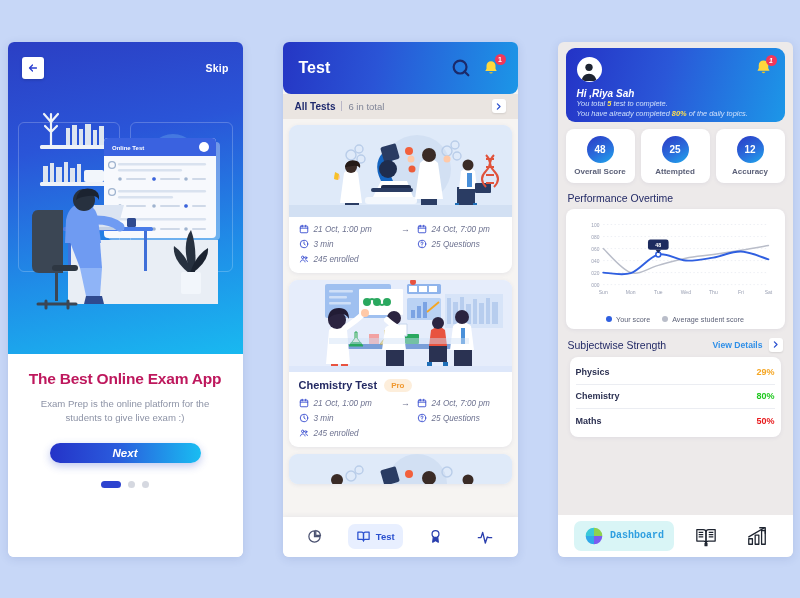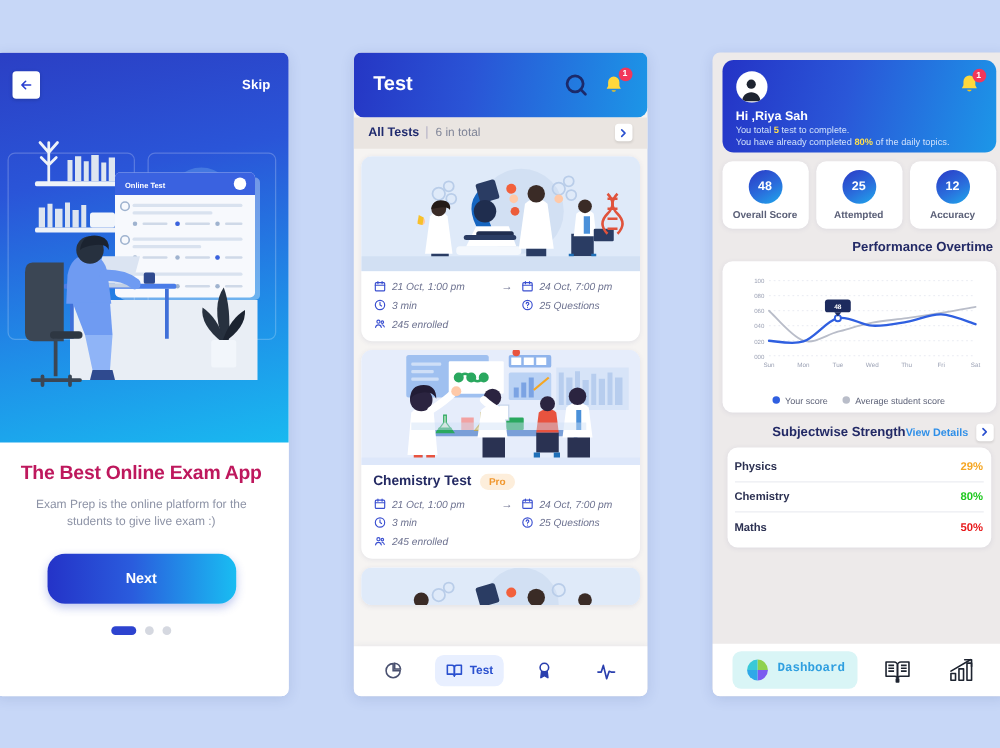--- a/index.html
+++ b/index.html
@@ -3,21 +3,21 @@
 <meta charset="utf-8">
 <style>
   * { box-sizing: border-box; margin: 0; padding: 0; }
   body {
     width: 800px; height: 598px;
     background: #c7d7f7;
     font-family: "Liberation Sans", sans-serif;
     overflow: hidden;
     position: relative;
   }
-  .stage { position: absolute; inset: 0; display: flex; justify-content: center; align-items: center; gap: 52px; }
+  .stage { position: absolute; inset: 0; display: flex; justify-content: center; align-items: center; gap: 40px; }
 
   .phone {
     width: 235px; height: 515px;
     background: #ffffff;
     border-radius: 6px;
     overflow: hidden;
     position: relative;
     box-shadow: 0 2px 10px rgba(40,60,130,.13);
     flex: 0 0 auto;
   }
@@ -41,25 +41,25 @@
 
   .hero-panels { position:absolute; top: 80px; left: 10px; right: 10px; height: 150px; display:flex; gap:10px; z-index:1;}
   .hero-panel { flex:1; border: 1px solid rgba(255,255,255,.22); border-radius: 6px; }
 
   .illus { position: absolute; inset: 0; z-index: 3; }
 
   .s1-body { flex: 1; padding: 16px 18px 0; text-align: center; background: #fff; }
   .s1-title { font-size: 15.5px; font-weight: 700; color: #be185d; letter-spacing: -.2px; margin-bottom: 9px; }
   .s1-sub { font-size: 9.6px; line-height: 1.55; color: #8d93a6; margin-bottom: 17px; }
   .next-btn {
-    height: 40px; margin: 0 24px; border-radius: 14px;
+    height: 20px; margin: 0 24px; border-radius: 14px;
     background: linear-gradient(90deg, #2433c8 0%, #2a5cdd 45%, #19bdf2 100%);
     color: #fff; font-size: 11.5px; font-weight: 700;
     display: flex; align-items: center; justify-content: center;
-    cursor: pointer; box-shadow: 0 3px 8px rgba(40,70,200,.3);
+    cursor: pointer; box-shadow: 0 3px 8px rgba(40,70,200,.3); font-style: italic;
   }
   .dots { display: flex; gap: 7px; justify-content: center; margin-top: 18px; }
   .dot { width: 7px; height: 7px; border-radius: 4px; background: #d5d8e0; cursor: pointer; }
   .dot.active { width: 20px; background: #2d43cf; }
 
   
   .s2 { background: #f6f4f2; display: flex; flex-direction: column; }
   .s2-header {
     height: 52px; flex: 0 0 auto;
     background: linear-gradient(100deg, #2536c4 0%, #2a54d6 40%, #1c96e7 100%);
@@ -114,41 +114,42 @@
   .nav-item.active { background: #e8efff; }
   .nav-label { font-size: 9.5px; font-weight: 700; color: #2a50cf; }
 
   
   .s3 { background: #edeaea; display: flex; flex-direction: column; }
   .s3-top { padding: 6px 8px 0; flex: 0 0 auto; }
   .profile-card {
     border-radius: 9px; padding: 9px 11px 20px; position: relative;
     background: linear-gradient(105deg, #2433c6 0%, #2a57d8 45%, #1c97e8 100%);
     height: 74px;
+    font-style: italic;
   }
   .avatar { width: 25px; height: 25px; border-radius: 50%; background: #fff;
     display:flex; align-items:flex-end; justify-content:center; overflow:hidden; }
   .greet { color: #fff; font-size: 10px; font-weight: 700; margin-top: 6px; }
   .greet-sub { color: #cfe0fb; font-size: 7.4px; line-height: 1.45; }
   .hl { color: #ffe14d; font-weight: 700; }
   .bell3 { position: absolute; top: 10px; right: 12px; }
 
   .stats { display: flex; gap: 6px; padding: 7px 8px 0; flex: 0 0 auto; }
   .stat-card { flex: 1; background: #fff; border-radius: 8px; padding: 7px 4px 7px; text-align: center;
     box-shadow: 0 1px 4px rgba(60,70,130,.08); }
   .stat-circle {
     width: 27px; height: 27px; border-radius: 50%; margin: 0 auto 4px;
     background: linear-gradient(150deg, #2b39c5 0%, #2a6ddc 55%, #1fa9ec 100%);
     color: #fff; font-size: 10px; font-weight: 700;
     display: flex; align-items: center; justify-content: center;
   }
   .stat-label { font-size: 8px; font-weight: 700; color: #5b6078; }
 
   .sect-head { display: flex; align-items: center; padding: 9px 10px 5px; flex: 0 0 auto; }
-  .sect-title { font-size: 10.5px; font-weight: 700; color: #232a66; flex: 1; text-align: right; }
+  .sect-title { font-size: 10.5px; font-weight: 400; color: #232a66; flex: 1; }
   .view-details { font-size: 8.6px; font-weight: 700; color: #2f8fe8; cursor: pointer; margin-right: 6px; }
 
   .chart-card { margin: 0 8px; background: #fff; border-radius: 8px; padding: 8px 6px 5px; flex: 0 0 auto;
     box-shadow: 0 1px 4px rgba(60,70,130,.08); }
   .legend { display: flex; gap: 12px; justify-content: center; margin-top: 2px; }
   .lg { display: flex; align-items: center; gap: 4px; font-size: 7.2px; color: #5d6278; }
   .lg-dot { width: 6px; height: 6px; border-radius: 50%; }
 
   .subj-card { margin: 0 12px; background: #fff; border-radius: 8px; padding: 4px 6px; flex: 0 0 auto;
     box-shadow: 0 1px 4px rgba(60,70,130,.08); }

